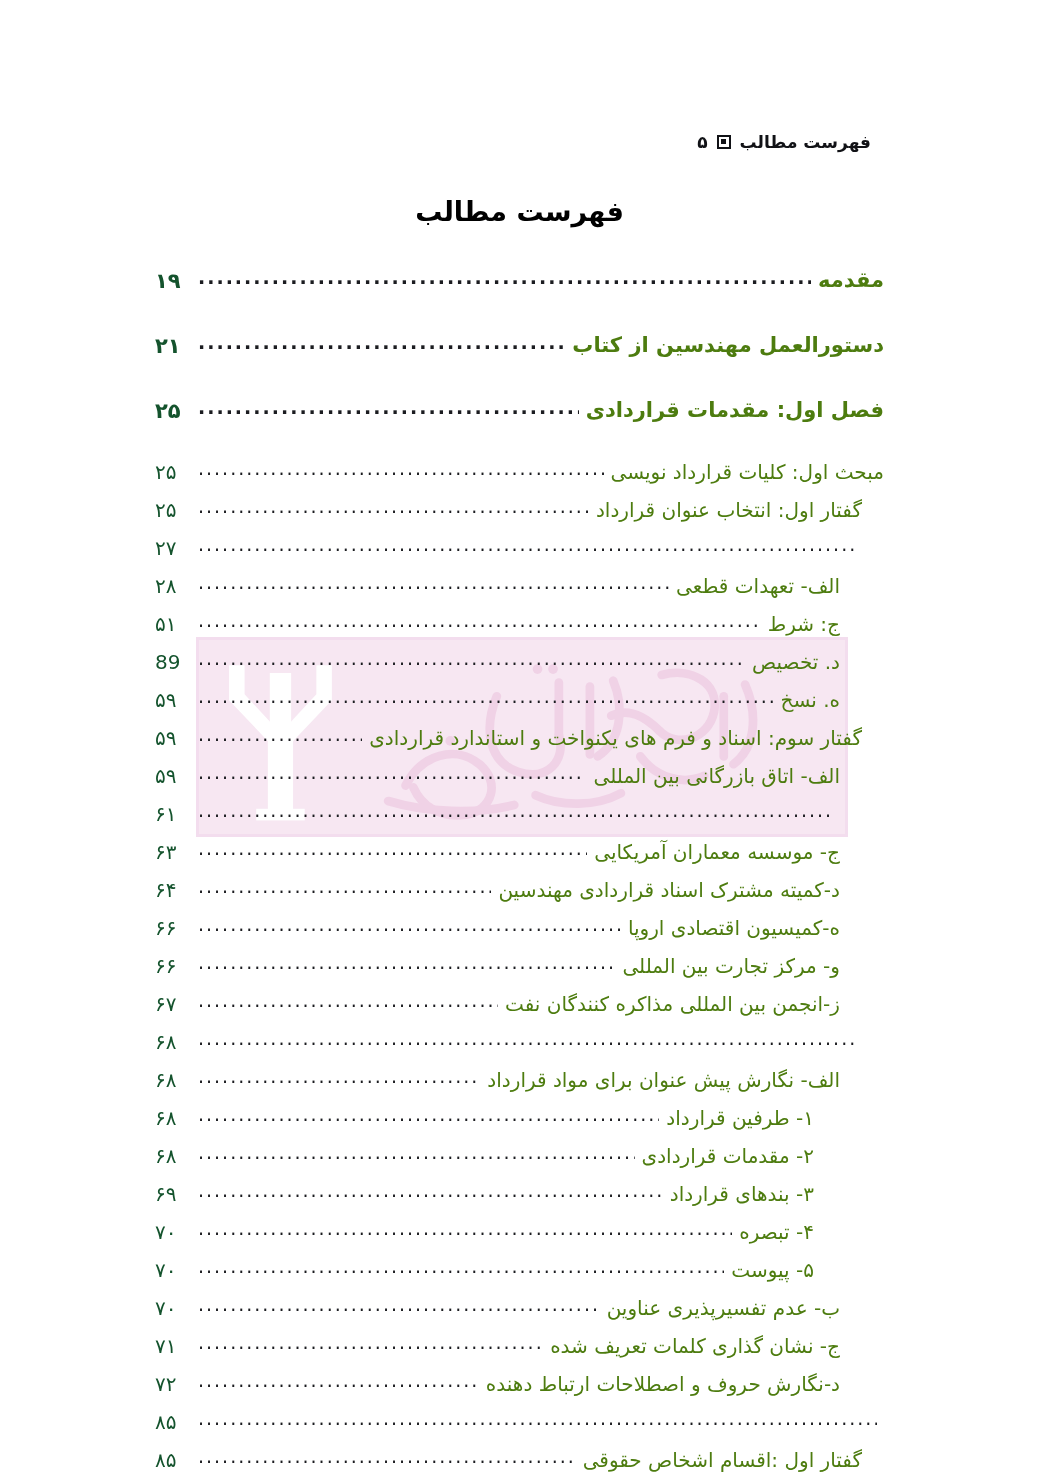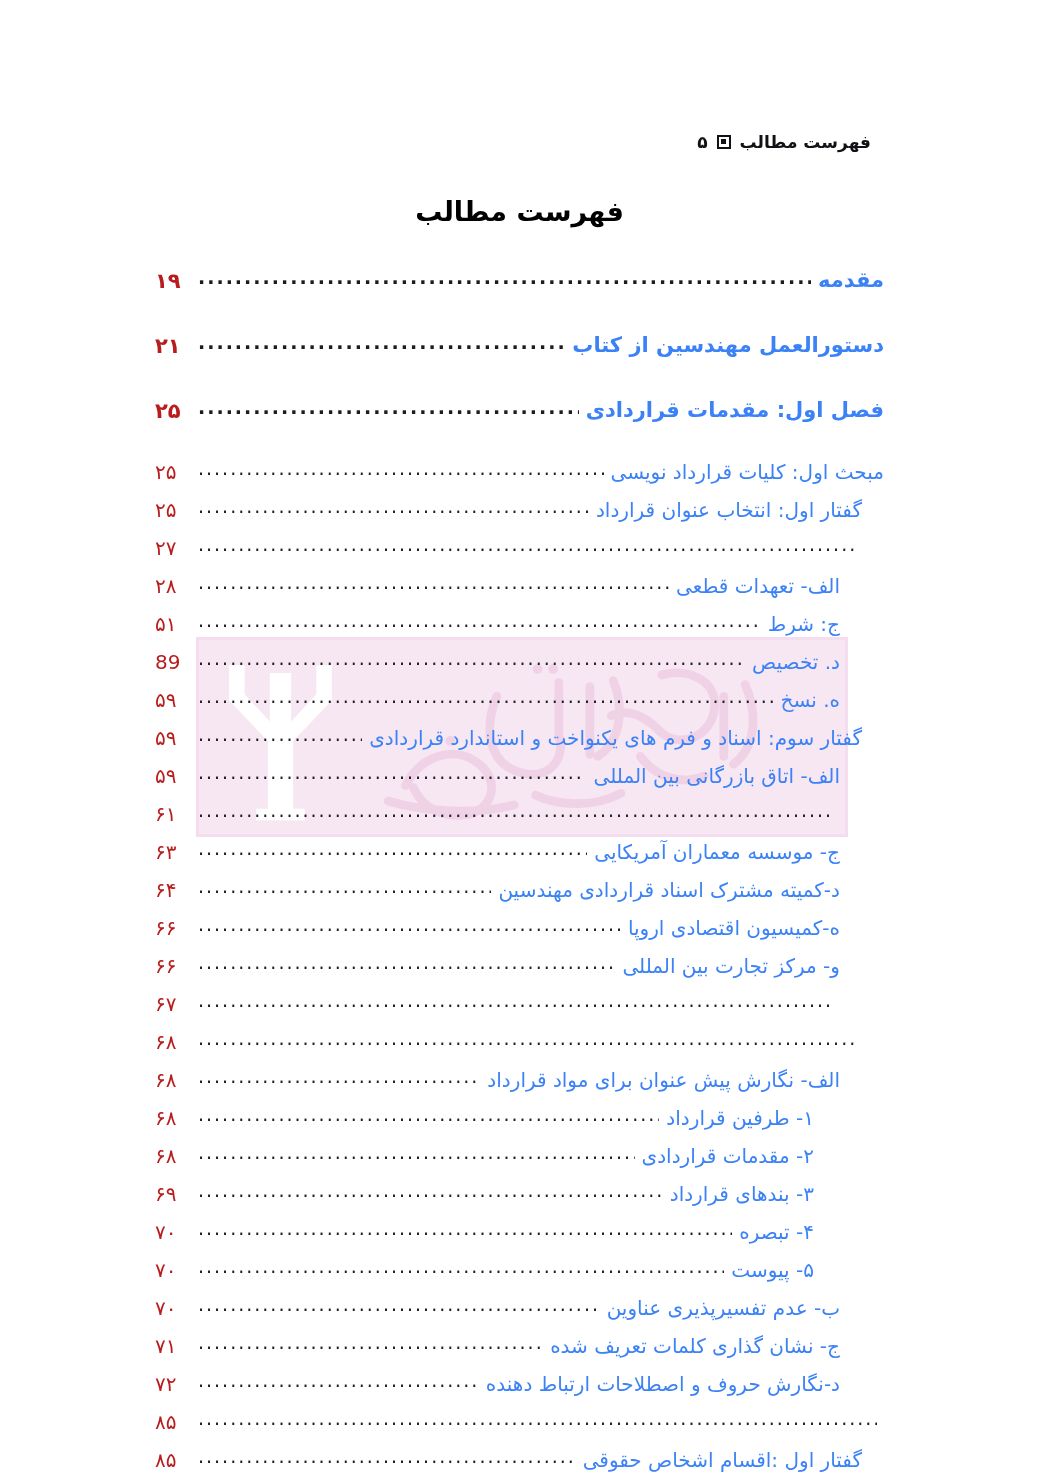--- a/index.html
+++ b/index.html
@@ -100,40 +100,40 @@
     flex-direction: row;
     align-items: baseline;
     width: 100%;
     direction: rtl;
     white-space: nowrap;
   }
   .toc-label {
     flex: 0 0 auto;
     font-size: 20px;
     line-height: 1.2;
-    color: #3b82f6;
+    color: #4d7c0f;
   }
   .toc-dots {
     flex: 1 1 auto;
     min-width: 12px;
     overflow: hidden;
     margin: 0 7px;
     position: relative;
     top: -4px;
     font-size: 19px;
     letter-spacing: 2.0px;
     color: #1b1c20;
     direction: ltr;
     text-align: left;
     white-space: nowrap;
   }
   .toc-page {
     flex: 0 0 auto;
     font-size: 20px;
-    color: #b91c1c;
+    color: #14532d;
     text-align: left;
     min-width: 36px;
   }
 
   
   .lvl-major .toc-label,
   .lvl-major .toc-page { font-weight: bold; font-size: 21px; }
   .lvl-major .toc-dots { font-weight: bold; }
 
   .lvl-major { margin-bottom: 19px; }
@@ -274,20 +274,21 @@
         <span class="toc-label">ه-کمیسیون اقتصادی اروپا</span>
         <span class="toc-dots">...............................................................................................................................................</span>
         <span class="toc-page">۶۶</span>
       </div>
       <div class="toc-row lvl-normal d2">
         <span class="toc-label">و- مرکز تجارت بین المللی</span>
         <span class="toc-dots">...............................................................................................................................................</span>
         <span class="toc-page">۶۶</span>
       </div>
       <div class="toc-row lvl-normal d2">
+        <span class="toc-label">ز-انجمن بین المللی مذاکره کنندگان نفت</span>
         <span class="toc-dots">...............................................................................................................................................</span>
         <span class="toc-page">۶۷</span>
       </div>
       <div class="toc-row lvl-normal d1">
         <span class="toc-dots">...............................................................................................................................................</span>
         <span class="toc-page">۶۸</span>
       </div>
       <div class="toc-row lvl-normal d2">
         <span class="toc-label">الف- نگارش پیش عنوان برای مواد قرارداد</span>
         <span class="toc-dots">...............................................................................................................................................</span>

